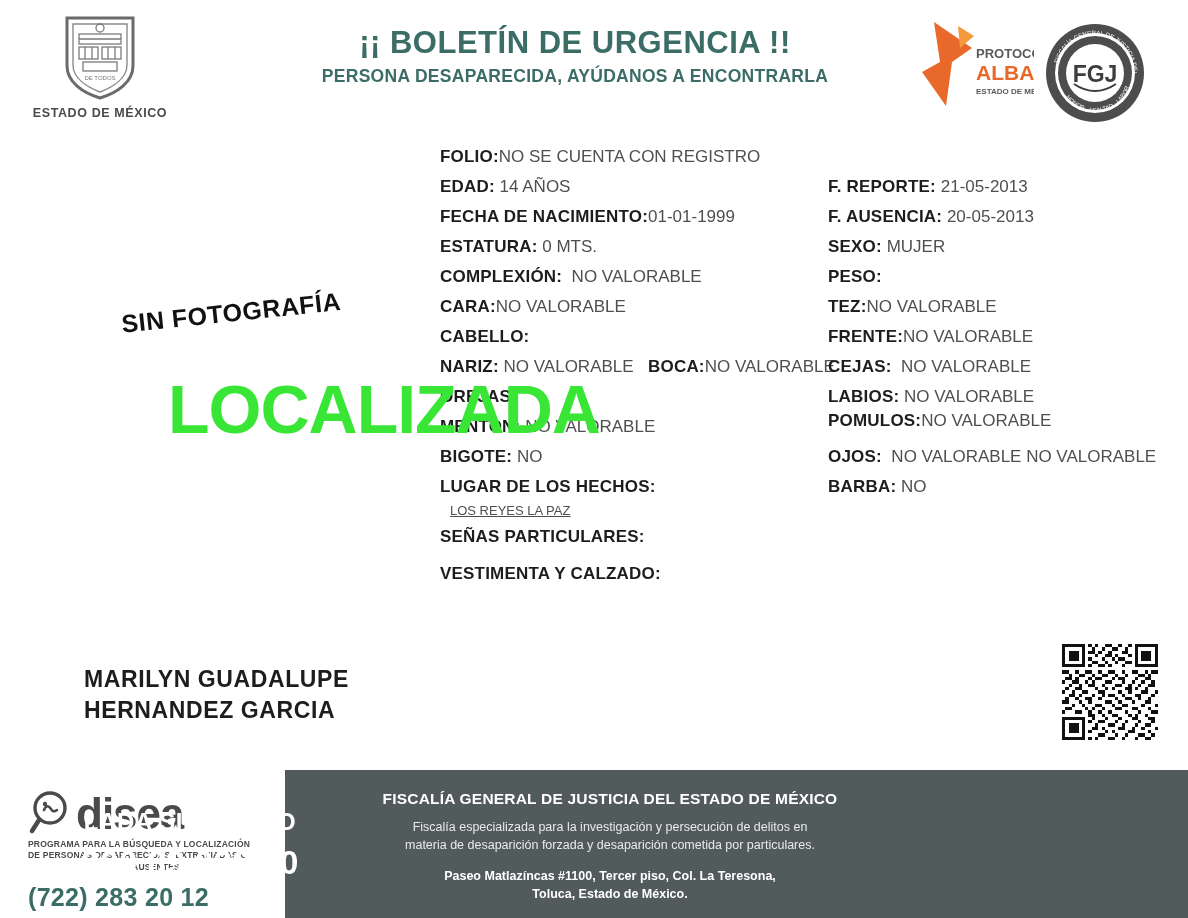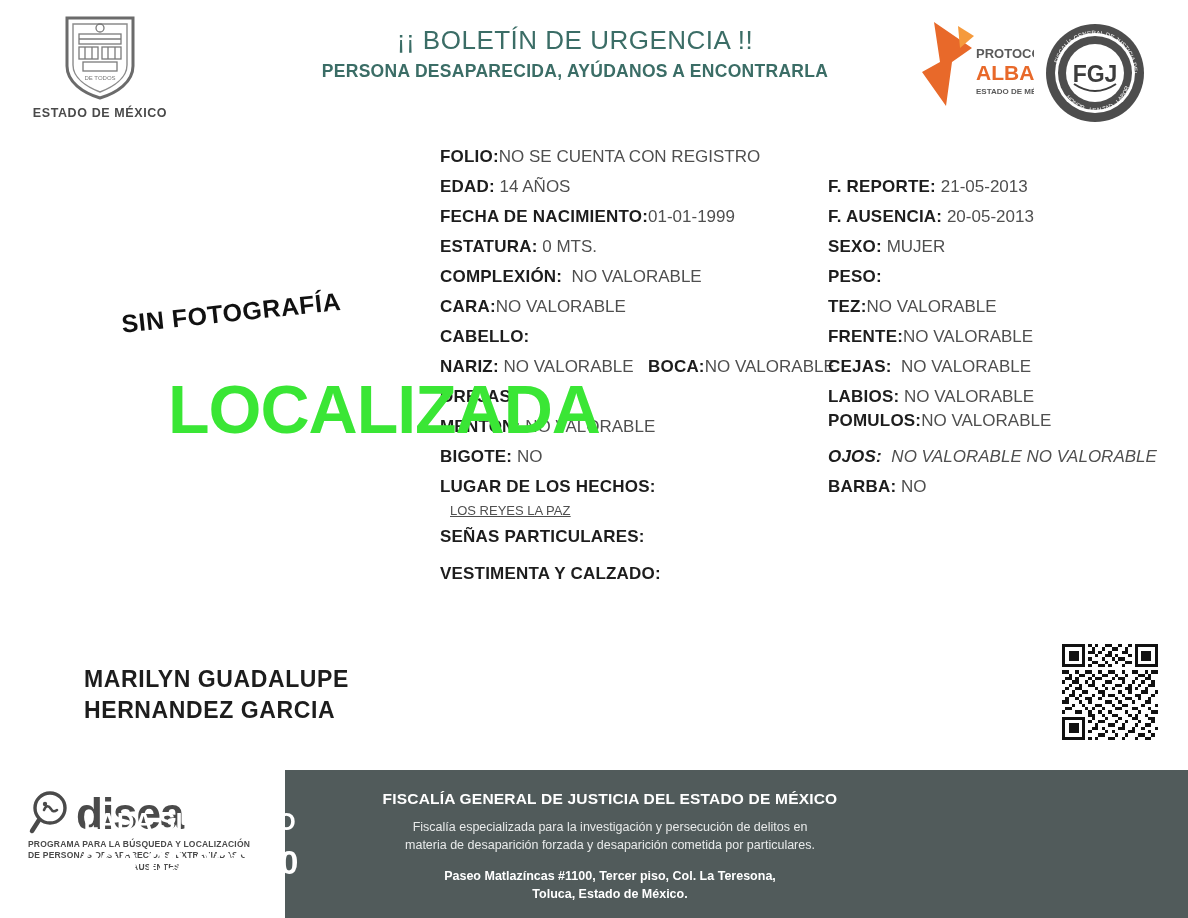--- a/index.html
+++ b/index.html
@@ -13,21 +13,21 @@
   }
   .page{position:relative;width:1188px;height:918px;}
 
   
   .header{position:absolute;left:0;top:0;width:1188px;height:130px;}
   .edomex-logo{position:absolute;left:30px;top:14px;width:140px;text-align:center;}
   .edomex-shield{width:78px;height:86px;margin:0 auto;position:relative;}
   .edomex-caption{font-size:12.5px;font-weight:bold;letter-spacing:.6px;color:#4a4a4a;margin-top:6px;}
 
   .title-wrap{position:absolute;left:250px;top:26px;width:650px;text-align:center;}
-  .title-main{font-size:26px;font-weight:normal;color:#3b6d66;letter-spacing:.5px;line-height:1.1;}
+  .title-main{font-size:31px;font-weight:bold;color:#3b6d66;letter-spacing:.5px;line-height:1.1;}
   .title-sub{font-size:17.5px;font-weight:bold;color:#3b6d66;letter-spacing:.3px;margin-top:6px;}
 
   .alba-logo{position:absolute;left:916px;top:18px;width:118px;height:92px;}
   .fgj-logo{position:absolute;left:1044px;top:22px;width:102px;height:102px;}
 
   
   .photo-area{position:absolute;left:120px;top:310px;width:310px;height:80px;}
   .sin-foto{
     font-size:25px;font-weight:bold;color:#111;letter-spacing:.5px;
     transform:rotate(-6deg);transform-origin:left top;white-space:nowrap;
@@ -214,21 +214,21 @@
     <div class="fld" style="left:440px;top:282px;">
       <span class="lbl">MENTON:</span> <span class="val">NO VALORABLE</span>
     </div>
     <div class="fld" style="left:828px;top:276px;">
       <span class="lbl">POMULOS:</span><span class="val">NO VALORABLE</span>
     </div>
 
     <div class="fld" style="left:440px;top:312px;">
       <span class="lbl">BIGOTE:</span> <span class="val">NO</span>
     </div>
-    <div class="fld" style="left:828px;top:312px;font-style:italic;">
+    <div class="fld" style="left:828px;top:312px;">
       <span class="lbl">OJOS:</span>&nbsp; <span class="val">NO VALORABLE NO VALORABLE</span>
     </div>
 
     <div class="fld" style="left:440px;top:342px;">
       <span class="lbl">LUGAR DE LOS HECHOS:</span>
     </div>
     <div class="fld small-val" style="left:450px;top:368px;">
       <span class="small-val">LOS REYES LA PAZ</span>
     </div>
     <div class="fld" style="left:828px;top:342px;">
@@ -462,20 +462,21 @@
             <line x1="11" y1="30" x2="4" y2="41" stroke="#4a4a4a" stroke-width="4.5" stroke-linecap="round"></line>
             <path d="M16 20 q3 -7 7 -1 q2 4 6 1" fill="none" stroke="#4a4a4a" stroke-width="2.6" stroke-linecap="round"></path>
             <circle cx="17" cy="14" r="2.2" fill="#4a4a4a"></circle>
           </svg>
         </span>
         <span class="disea-word">disea</span>
       </div>
       <div class="disea-sub">PROGRAMA PARA LA BÚSQUEDA Y LOCALIZACIÓN</div>
       <div class="disea-sub" style="margin-top:0;">DE PERSONAS DESAPARECIDAS, EXTRAVIADAS  O</div>
       <div class="disea-sub" style="margin-top:0;text-align:center;">AUSENTES</div>
+      <div class="disea-phone">(722) 283 20 12</div>
     </div>
 
     <div class="lada">
       <div class="lada-t">LADA SIN COSTO</div>
       <div class="lada-n">800 89 029 40</div>
     </div>
 
     <div class="fgj-text">
       <div class="fgj-t1">FISCALÍA GENERAL DE JUSTICIA DEL ESTADO DE MÉXICO</div>
       <div class="fgj-t2">Fiscalía especializada para la investigación y persecución de delitos en</div>

